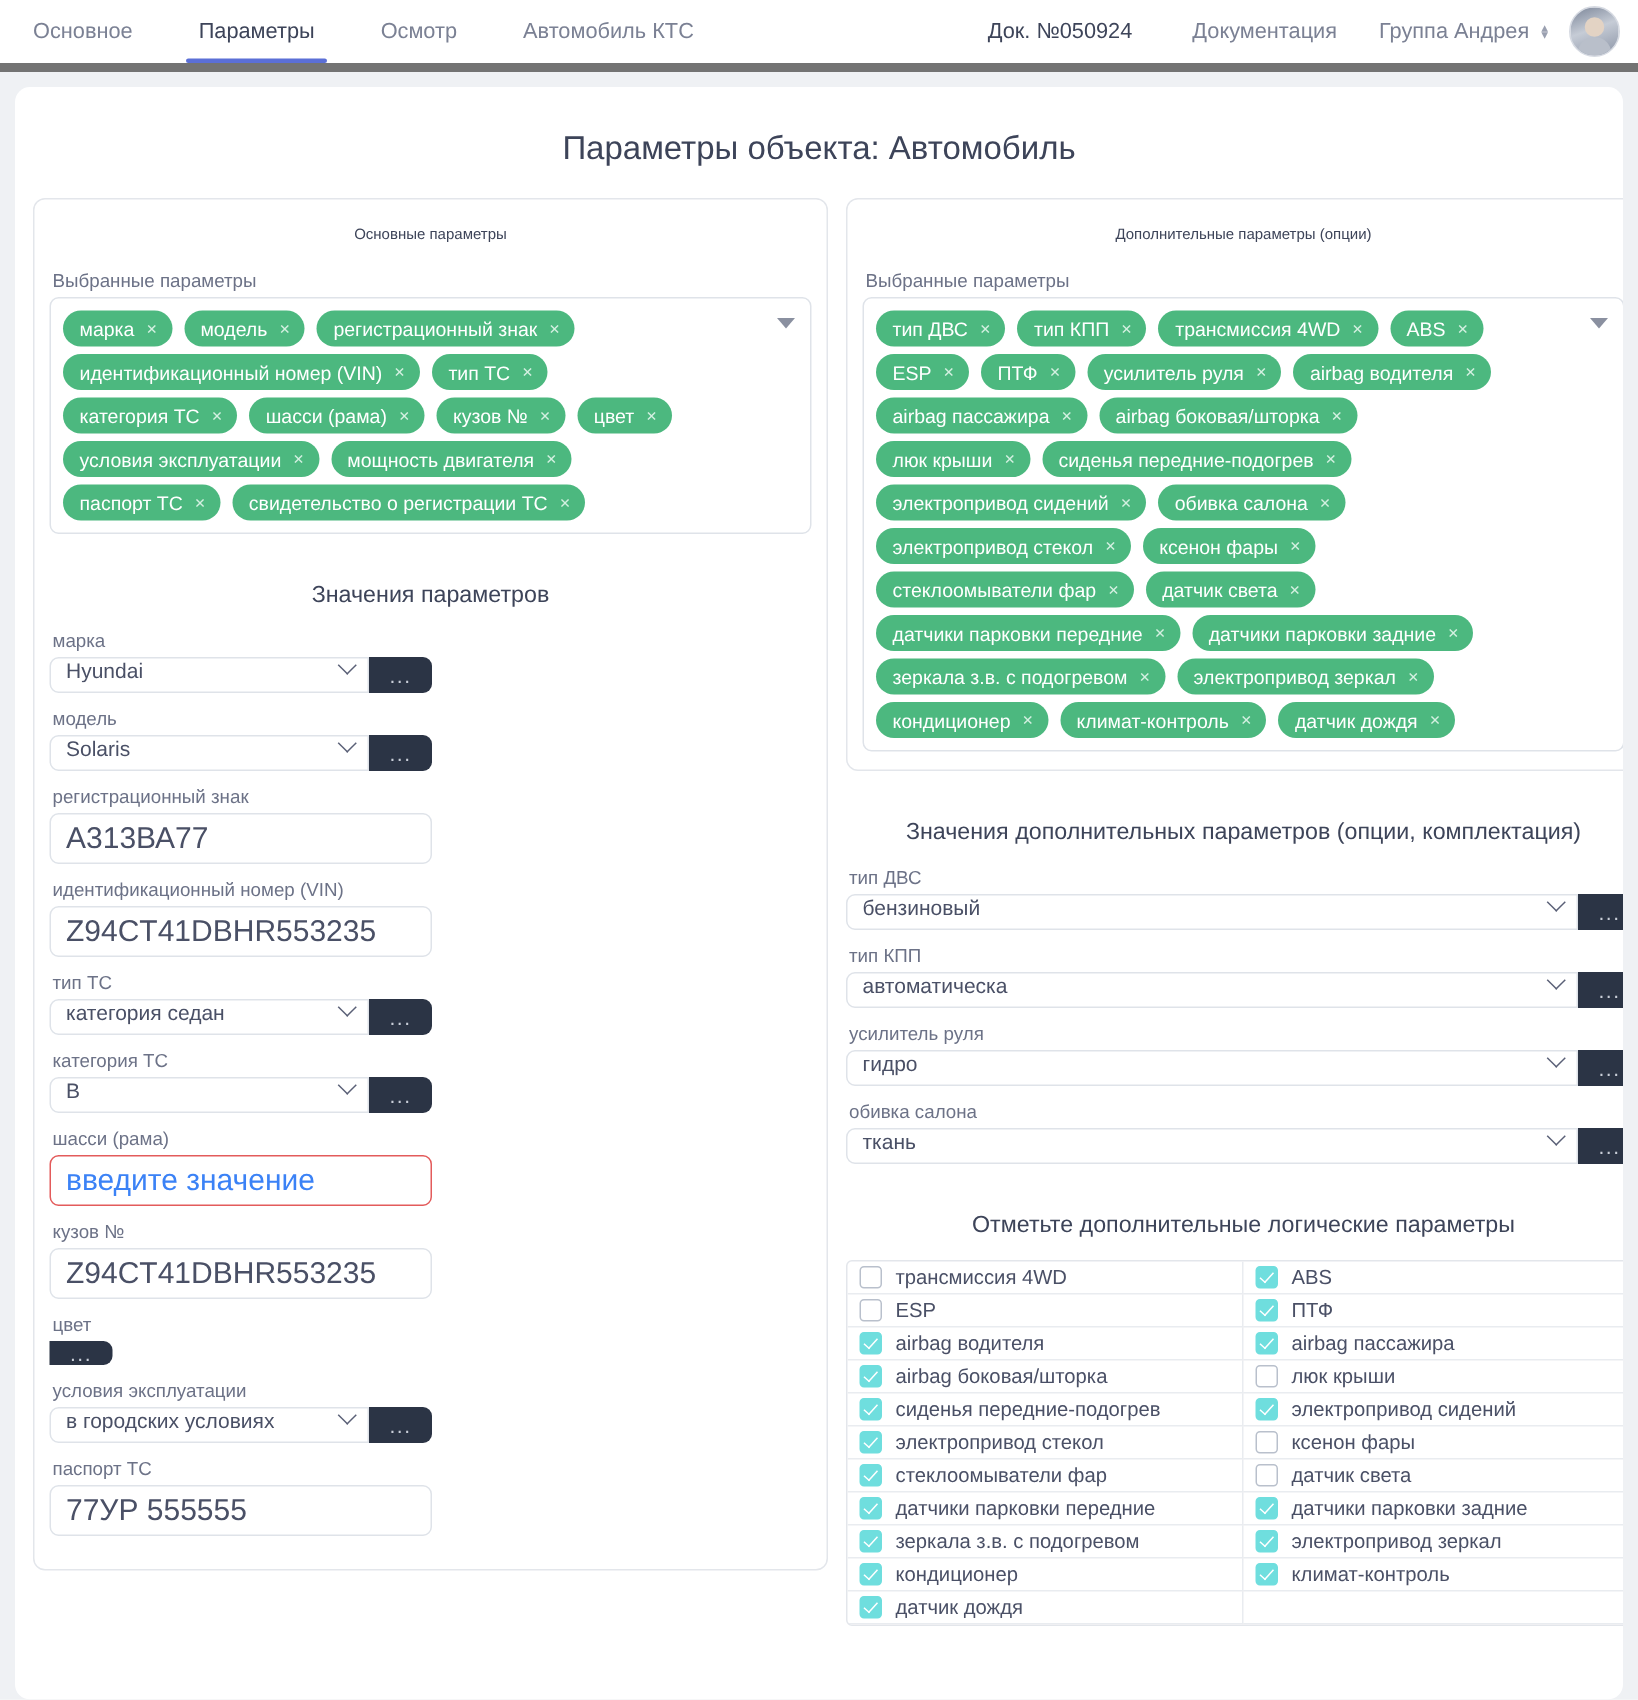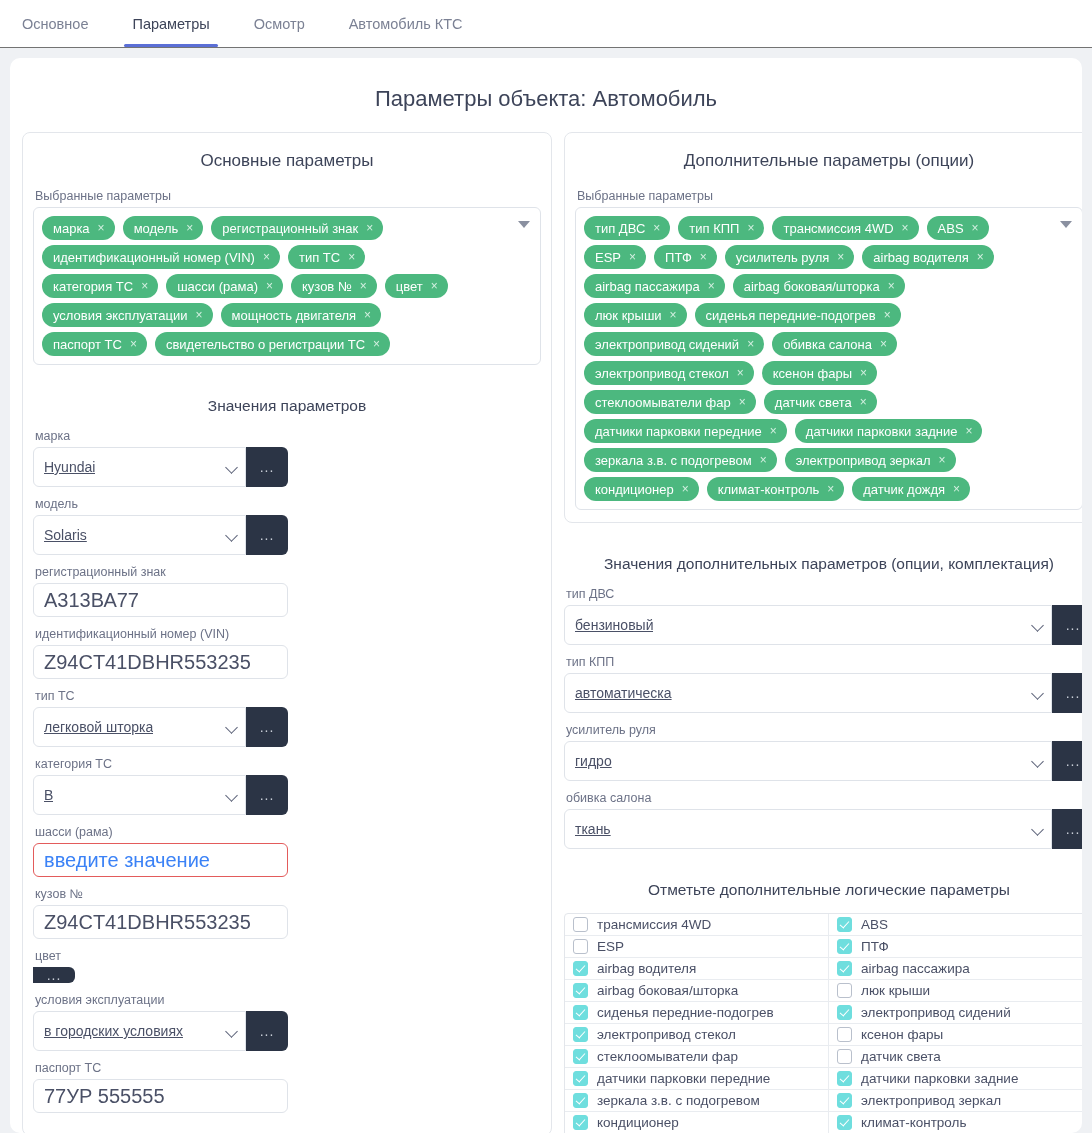--- a/index.html
+++ b/index.html
@@ -11,21 +11,21 @@
     color: #3d4459;
     overflow: hidden;
   }
 
   
   .navbar {
     height: 48px;
     background: #ffffff;
     display: flex;
     align-items: center;
-    border-bottom: 1px solid #737373;
+    border-bottom: 6px solid #737373;
     position: relative;
   }
   .nav-left { display: flex; align-items: center; height: 100%; }
   .nav-tab {
     padding: 0 22px;
     height: 100%;
     display: flex;
     align-items: center;
     font-size: 14.5px;
     color: #7b8194;
@@ -121,21 +121,21 @@
   .columns { display: flex; gap: 12px; align-items: flex-start; }
   .col { width: 530px; flex: 0 0 530px; }
 
   .panel {
     border: 1px solid #e3e6eb;
     border-radius: 8px;
     padding: 14px 10px 12px 10px;
   }
   .panel-title {
     text-align: center;
-    font-size: 17px;
+    font-size: 10px;
     color: #3d4459;
     margin: 4px 0 18px 0;
   }
   .field-label {
     font-size: 12.5px;
     color: #6c7287;
     margin: 0 0 4px 2px;
   }
 
   
@@ -195,35 +195,34 @@
     display: flex;
     align-items: center;
     overflow: hidden;
     white-space: nowrap;
     cursor: text;
   }
   .inp.invalid { border-color: #e35b5b; }
   .inp .ph { color: #3b82f6; }
   .sel {
     flex: 1 1 auto;
-    height: 40px;
+    height: 24px;
     border: 1px solid #dfe3e9;
     border-radius: 6px 0 0 6px;
     background: #fff;
     font-size: 14px;
     color: #4a5066;
     padding: 0 6px 0 10px;
     display: flex;
-    align-items: center;
+    align-items: flex-start;
     justify-content: space-between;
     gap: 4px;
     overflow: hidden;
     white-space: nowrap;
     cursor: pointer;
-    text-decoration: underline;
   }
   .sel .txt { overflow: hidden; text-overflow: clip; }
   .chev {
     flex: 0 0 auto;
     width: 13px; height: 8px;
     position: relative;
   }
   .chev::before {
     content: "";
     position: absolute; left: 1px; top: 0;
@@ -303,20 +302,32 @@
       <div class="nav-tab active">
         <span>Параметры</span>
       </div>
       <div class="nav-tab">
         <span>Осмотр</span>
       </div>
       <div class="nav-tab">
         <span>Автомобиль КТС</span>
       </div>
     </div>
+  <div class="nav-right">
+    <div class="doc-no">Док. №050924</div>
+    <div class="nav-link">Документация</div>
+    <div class="group-select">
+      <span>Группа Андрея</span>
+      <span class="updown">
+          <span>▴</span>
+          <span>▾</span>
+        </span>
+    </div>
+    <div class="avatar"></div>
+  </div>
 </div>
 
 <div class="page-card">
   <div class="page-title">Параметры объекта: Автомобиль</div>
 
   <div class="columns">
 
     <div class="col">
       <div class="panel">
         <div class="panel-title">Основные параметры</div>
@@ -424,21 +435,21 @@
               <div class="ctl-row">
                 <div class="inp">
                   <span>Z94CT41DBHR553235</span>
                 </div>
               </div>
             </div>
             <div class="cell">
               <div class="field-label">тип ТС</div>
               <div class="ctl-row">
                 <div class="sel">
-                  <span class="txt">легковой шторка</span>
+                  <span class="txt">категория седан</span>
                   <span class="chev"></span>
                 </div>
                 <div class="dots-btn">...</div>
               </div>
             </div>
             <div class="cell">
               <div class="field-label">категория ТС</div>
               <div class="ctl-row">
                 <div class="sel">
                   <span class="txt">B</span>

